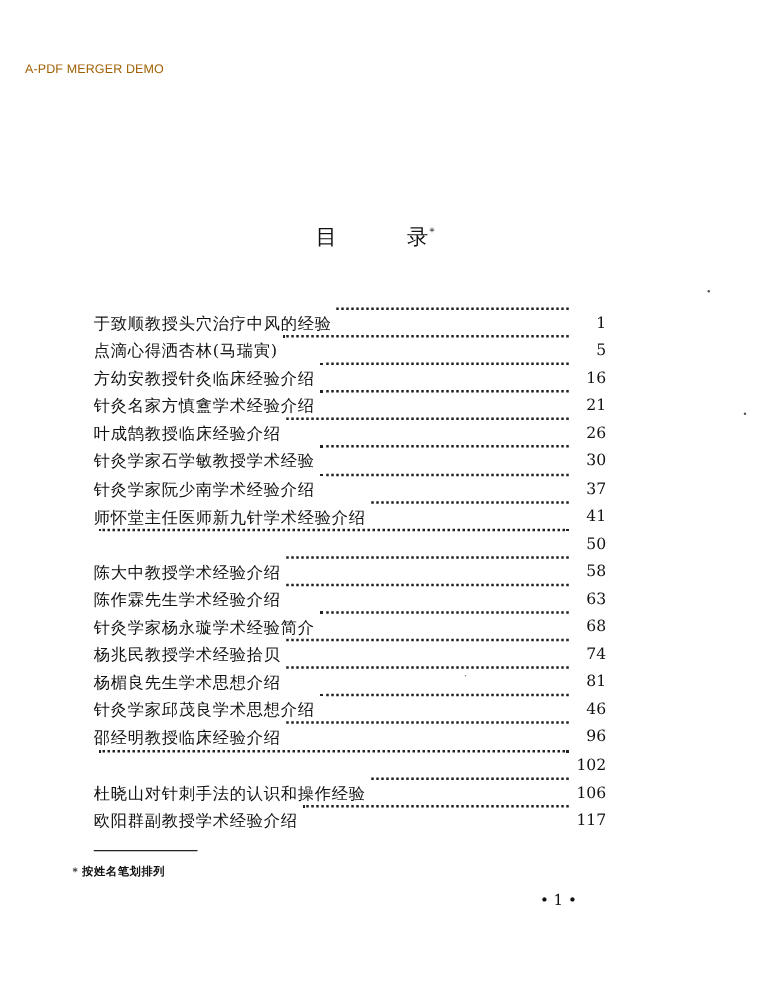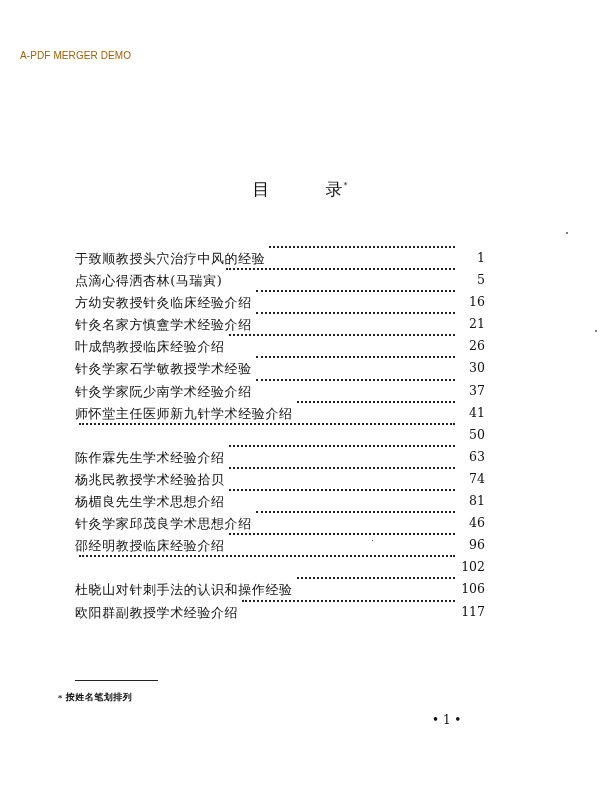--- a/index.html
+++ b/index.html
@@ -87,23 +87,33 @@
   <div class="toc-row">
       <span class="label">师怀堂主任医师新九针学术经验介绍</span>
       <span class="dots"></span>
       <span class="page">41</span>
     </div>
   <div class="toc-row">
       <span class="dots"></span>
       <span class="page">50</span>
     </div>
   <div class="toc-row">
+      <span class="label">陈大中教授学术经验介绍</span>
+      <span class="dots"></span>
+      <span class="page">58</span>
+    </div>
+  <div class="toc-row">
       <span class="label">陈作霖先生学术经验介绍</span>
       <span class="dots"></span>
       <span class="page">63</span>
+    </div>
+  <div class="toc-row">
+      <span class="label">针灸学家杨永璇学术经验简介</span>
+      <span class="dots"></span>
+      <span class="page">68</span>
     </div>
   <div class="toc-row">
       <span class="label">杨兆民教授学术经验拾贝</span>
       <span class="dots"></span>
       <span class="page">74</span>
     </div>
   <div class="toc-row">
       <span class="label">杨楣良先生学术思想介绍</span>
       <span class="dots"></span>
       <span class="page">81</span>

